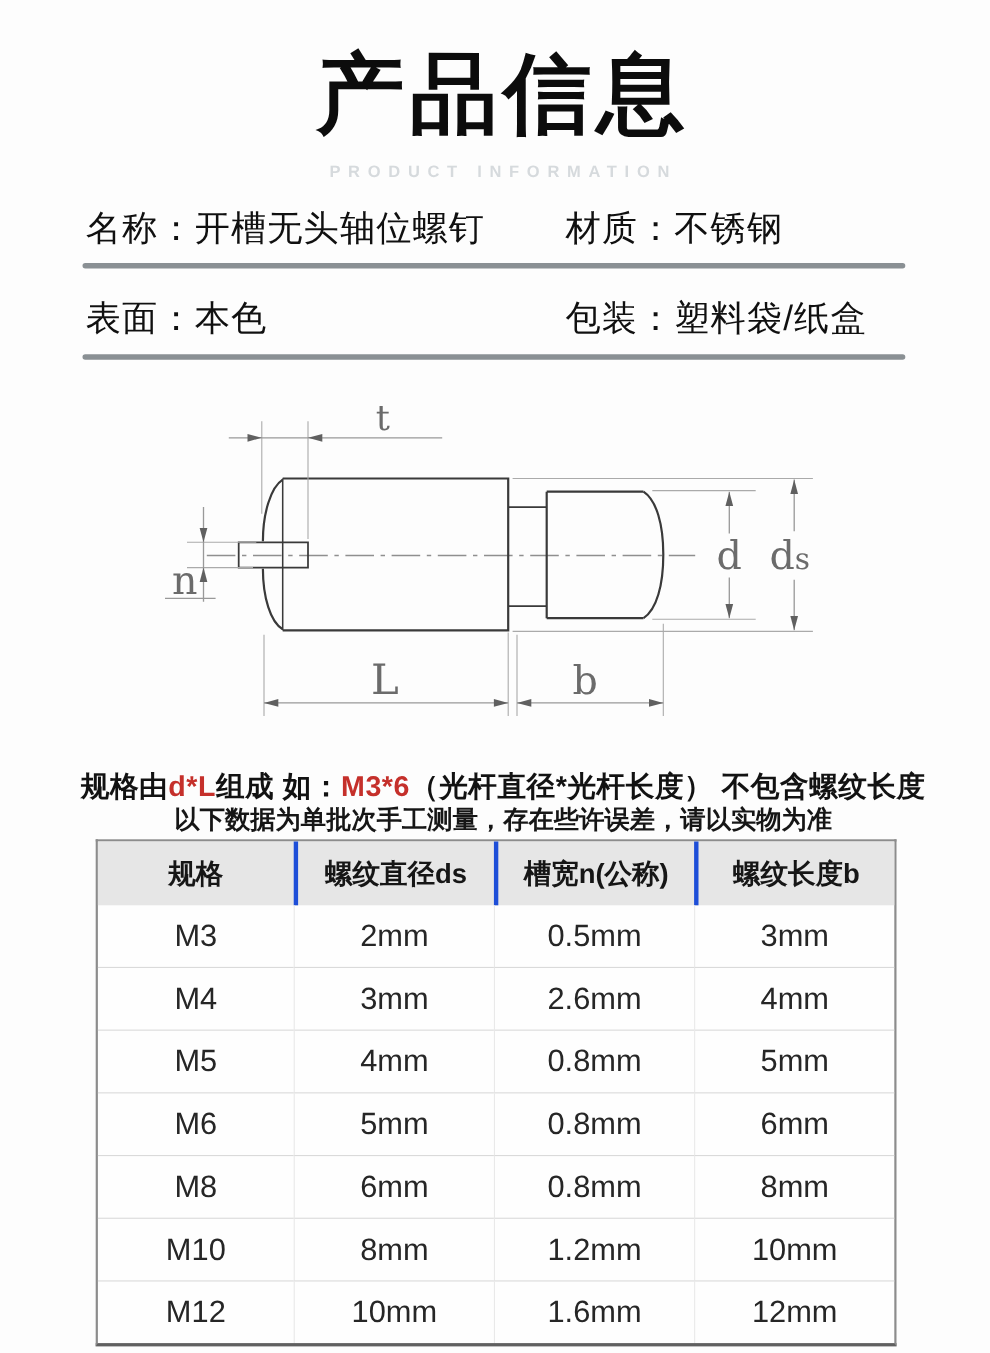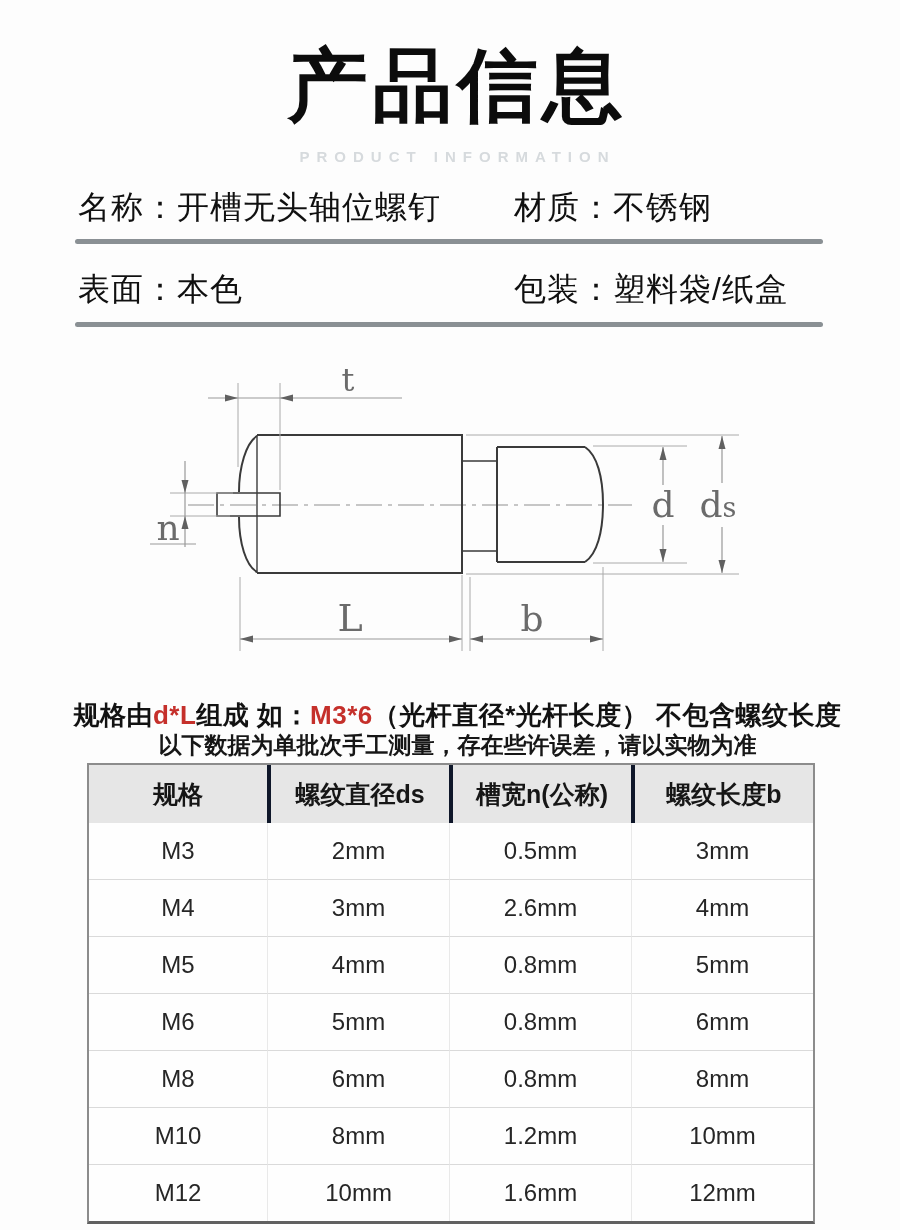--- a/index.html
+++ b/index.html
@@ -42,23 +42,23 @@
   table.spec{
     position:absolute;left:87px;top:763px;width:728px;
     border-collapse:separate;border-spacing:0;table-layout:fixed;
     border:2px solid #8c8c8c;border-bottom:3px solid #606060;
     background:#fefefe;
   }
   table.spec th{
     height:58px;background:#e6e6e6;font-size:25px;font-weight:700;color:#161616;
     text-align:center;vertical-align:middle;padding:0;width:25%;
   }
-  table.spec th + th{border-left:4px solid #0f172a;}
+  table.spec th + th{border-left:4px solid #1d4ed8;}
   table.spec td{
-    height:56px;font-size:24px;color:#262626;text-align:center;vertical-align:middle;padding:0;
+    height:56px;font-size:28px;color:#262626;text-align:center;vertical-align:middle;padding:0;
   }
   table.spec td + td{border-left:1px solid #e9e9e9;}
   table.spec tbody tr + tr td{border-top:1px solid #dadada;}
 </style>
 </head>
 <body>
 
 <div class="page">
 
   <div class="title-cn">产品信息</div>

